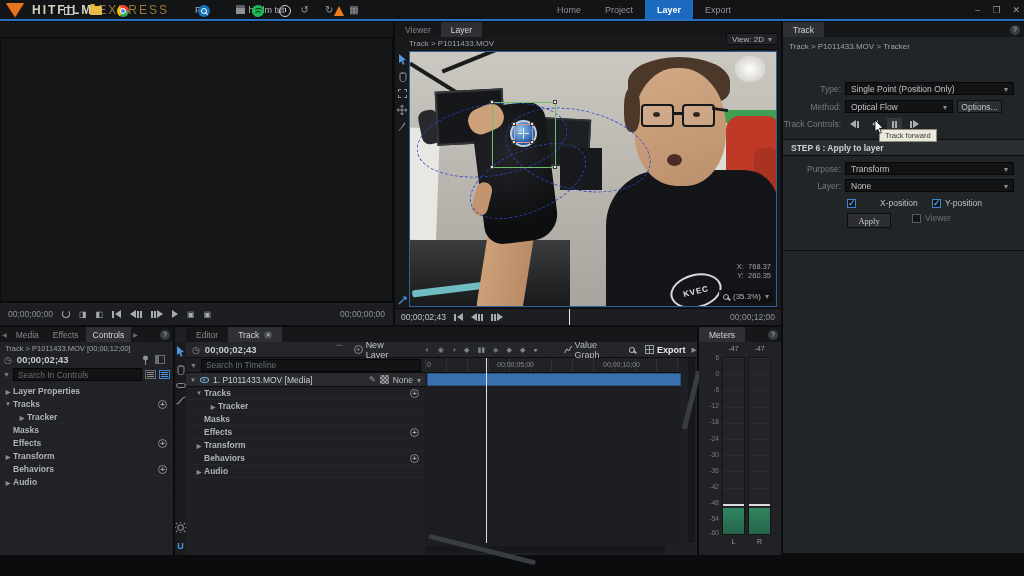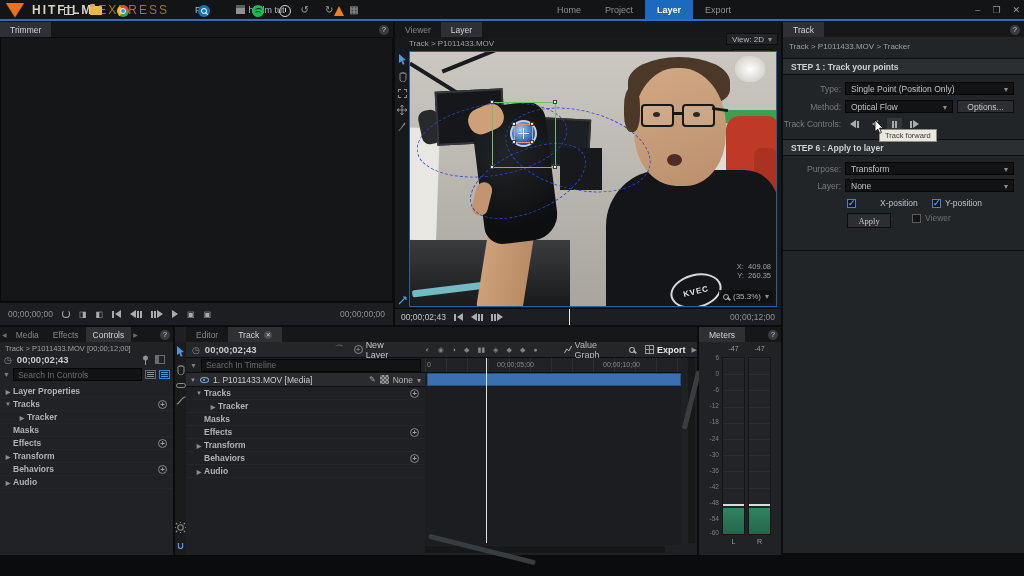--- a/index.html
+++ b/index.html
@@ -233,24 +233,20 @@
     </div>
     <div id="win-controls">
       <span>–</span>
       <span>❐</span>
       <span>✕</span>
     </div>
   </div>
   <div id="blue-line" class="abs"></div>
 
   <div id="trimmer" class="panel">
-    <div class="tabstrip">
-      <span class="tab active">Trimmer</span>
-      <span style="margin-left:auto;align-self:center;margin-right:4px;" class="qmark"></span>
-    </div>
     <div class="content"></div>
     <div class="transport">
       <span class="tcode">00;00;00;00</span>
       <span class="loopring"></span>
       <span style="color:#a9acaf;font-size:8px;">◨</span>
       <span style="color:#a9acaf;font-size:8px;">◧</span>
       <span class="g">
           <span class="bar"></span>
           <span class="tl"></span>
         </span>
@@ -367,21 +363,21 @@
         <span class="handle" style="left:80px;top:113px;"></span>
         <span class="handle" style="left:143px;top:113px;"></span>
         <span class="handle" style="left:102px;top:70px;"></span>
         <span class="handle" style="left:120px;top:70px;"></span>
         <span class="handle" style="left:102px;top:88px;"></span>
         <span class="handle" style="left:120px;top:88px;"></span>
         <div class="ch-h"></div>
         <div class="ch-v"></div>
       </div>
       <div class="coords abs">
-        <div><span>X:</span>&nbsp;&nbsp;<span>409.08</span></div>
+        <div><span>X:</span>&nbsp;&nbsp;<span>768.37</span></div>
         <div><span>Y:</span>&nbsp;&nbsp;<span>260.35</span></div>
       </div>
       <div class="zoomrow abs">
         <span class="mag"></span>
         <span>(35.3%)</span>
         <span class="dd-caret"></span>
       </div>
     </div>
 
     <div class="transport">
@@ -407,36 +403,35 @@
     </div>
   </div>
 
   <div id="trackpanel" class="panel">
     <div class="tabstrip">
       <span class="tab active">Track</span>
       <span style="margin-left:auto;align-self:center;margin-right:4px;" class="qmark"></span>
     </div>
     <div class="crumb">Track &gt; P1011433.MOV &gt; Tracker</div>
 
-    <div class="sec-head abs" style="left:0;top:36px;width:241px;height:17px;">STEP 1 : Track your points</div>
 
     <div class="trk-row" style="left:0;top:60px;width:241px;height:13px;">
       <span class="formlabel" style="width:58px;">Type:</span>
       <span class="dd" style="margin-left:4px;width:169px;">
           <span class="dd-label">Single Point (Position Only)</span>
           <span class="dd-caret"></span>
         </span>
     </div>
     <div class="trk-row" style="left:0;top:78px;width:241px;height:13px;">
       <span class="formlabel" style="width:58px;">Method:</span>
       <span class="dd" style="margin-left:4px;width:108px;">
           <span class="dd-label">Optical Flow</span>
           <span class="dd-caret"></span>
         </span>
-      <span class="btn" style="margin-left:4px;width:57px;height:13px;">Options...</span>
+      <span class="btn" style="margin-left:4px;width:45px;height:13px;">Options...</span>
     </div>
     <div class="trk-row" style="left:0;top:95px;width:241px;height:14px;">
       <span class="formlabel" style="width:58px;">Track Controls:</span>
       <div class="trk-icons" style="margin-left:6px;">
         <span class="trk-btn g">
             <span class="tl"></span>
             <span class="bar"></span>
           </span>
         <span class="trk-btn g">
             <span class="tl"></span>

